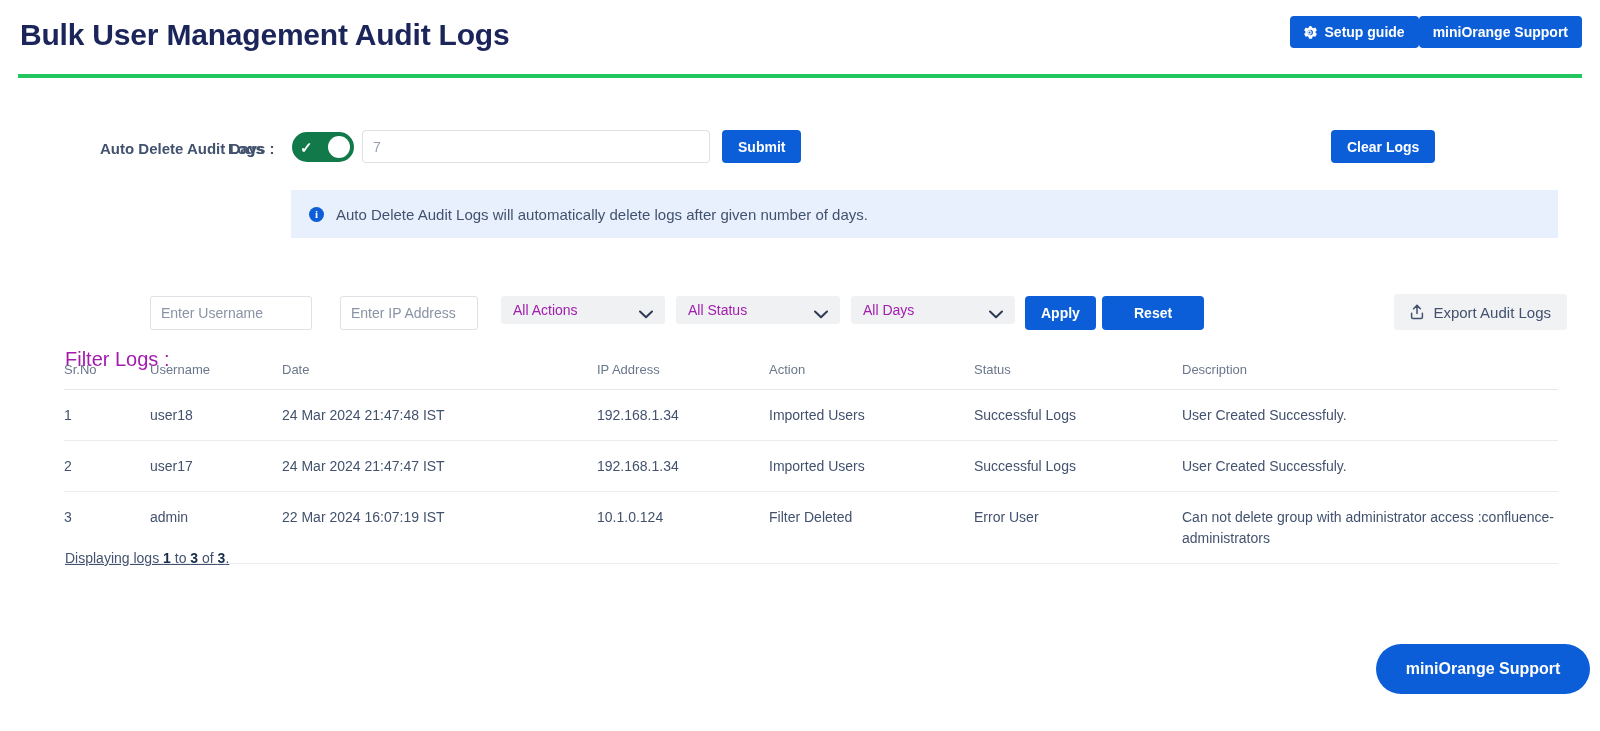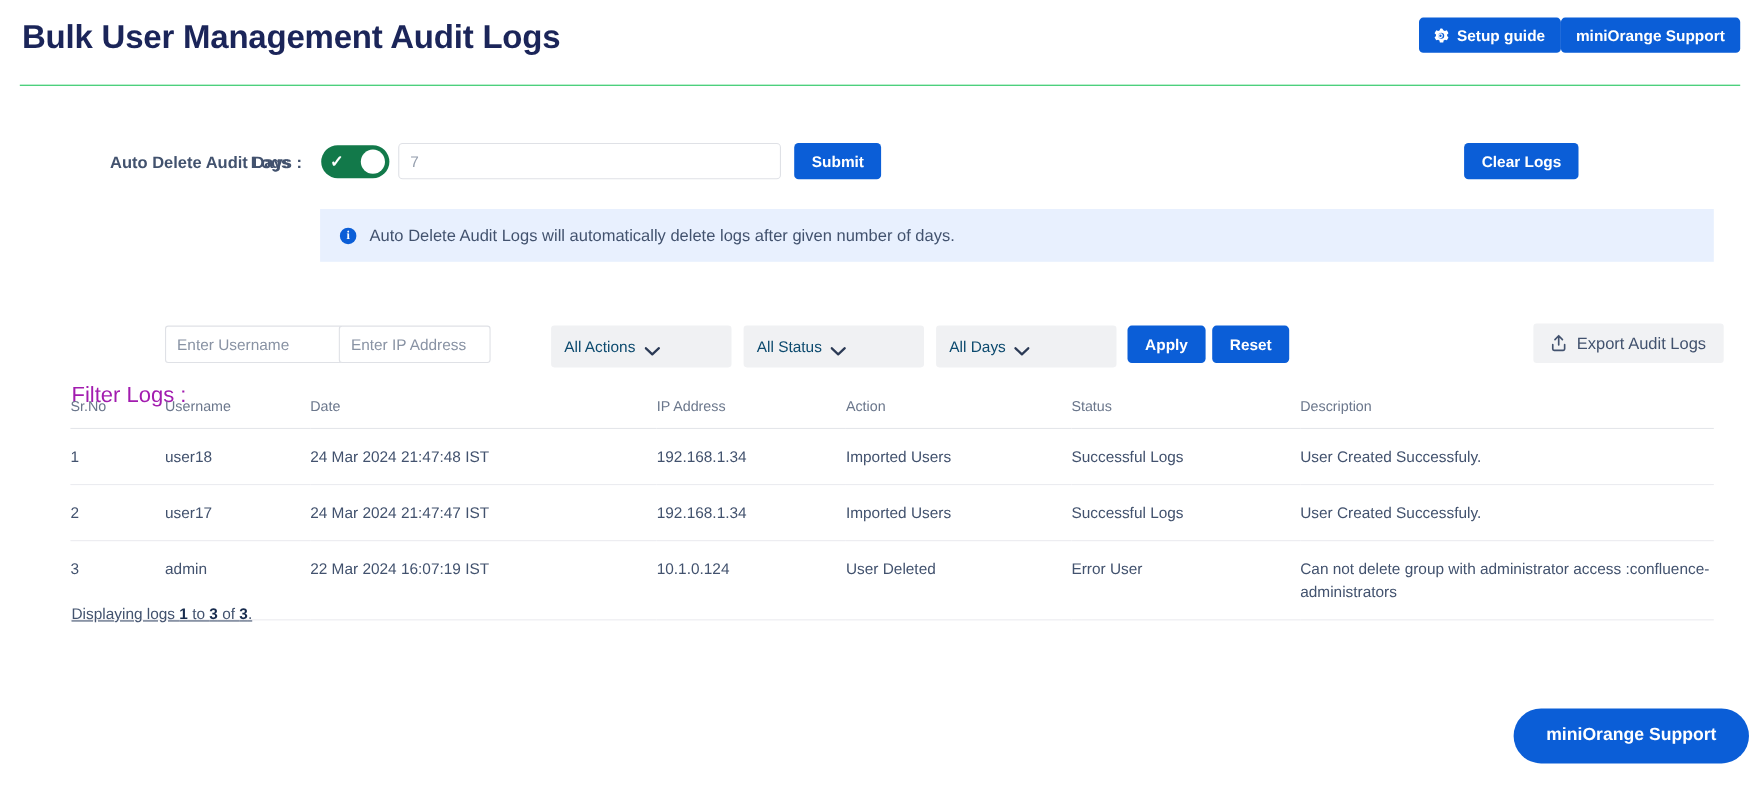--- a/index.html
+++ b/index.html
@@ -9,21 +9,21 @@
     background: #ffffff;
     font-family: "Liberation Sans", sans-serif;
     overflow: hidden;
   }
   .page { position: relative; width: 1600px; height: 731px; background:#fff; }
 
   
   .header {
     position: relative;
     height: 78px;
-    border-bottom: 1px solid #22c55e;
+    border-bottom: 4px solid #22c55e;
     margin: 0 18px 0 18px;
   }
   .page-title {
     position: absolute;
     left: 2px; top: 18px;
     font-size: 30px;
     font-weight: 700;
     color: #1b2559;
     letter-spacing: -0.2px;
     white-space: nowrap;
@@ -190,56 +190,56 @@
     border-radius: 3px;
     background: #fff;
     font-size: 14px;
     color: #42526e;
     padding: 0 10px;
     font-family: "Liberation Sans", sans-serif;
     outline: none;
   }
   .f-input::placeholder { color:#8993a4; }
   #f-username { left: 150px; width: 162px; }
-  #f-ip { left: 308px; width: 138px; }
+  #f-ip { left: 340px; width: 138px; }
 
   .f-select {
     position: absolute;
     top: 0;
-    height: 38px;
+    height: 28px;
     background: #f0f1f3;
     border: none;
     border-radius: 3px;
     font-size: 14px;
-    color: #0c4a6e;
+    color: #a21caf;
     display: flex;
     align-items: center;
     padding: 0 12px;
     cursor: pointer;
-    justify-content: flex-start;
+    justify-content: space-between;
   }
   .f-select .chev {
     width: 14px; height: 9px;
     flex: none;
     margin-left: 8px;
   }
   #f-actions { left: 501px; width: 164px; }
   #f-status  { left: 676px; width: 164px; }
   #f-days    { left: 851px; width: 164px; }
 
   .btn-apply {
     position: absolute;
     left: 1025px; top: 0;
     height: 34px; padding: 0 16px;
     font-size: 14px;
   }
   .btn-reset {
     position: absolute;
     left: 1102px; top: 0;
-    height: 34px; padding: 0 16px;
+    height: 34px; padding: 0 32px;
     font-size: 14px;
   }
   .btn-export {
     position: absolute;
     right: 33px; top: -2px;
     height: 36px;
     padding: 0 16px;
     background: #f1f2f4;
     border: none;
     border-radius: 3px;
@@ -444,21 +444,21 @@
           <td>192.168.1.34</td>
           <td>Imported Users</td>
           <td>Successful Logs</td>
           <td>User Created Successfuly.</td>
         </tr>
         <tr>
           <td>3</td>
           <td>admin</td>
           <td>22 Mar 2024 16:07:19 IST</td>
           <td>10.1.0.124</td>
-          <td>User Deleted</td>
+          <td>Filter Deleted</td>
           <td>Error User</td>
           <td>Can not delete group with administrator access :confluence-administrators</td>
         </tr>
       </tbody>
     </table>
   </div>
 
   <div class="displaying">
     <span>Displaying logs </span><b>1</b><span> to </span><b>3</b><span> of </span><b>3</b><span>.</span>
   </div>

